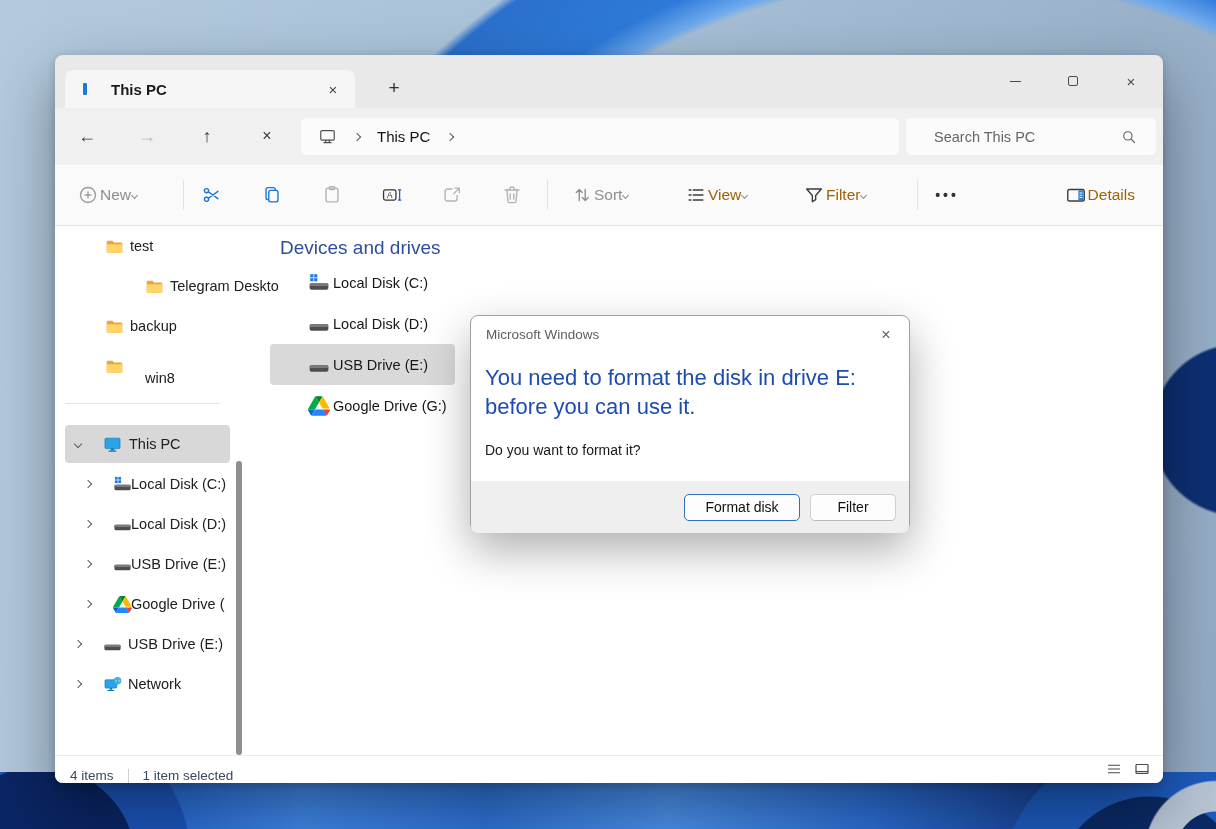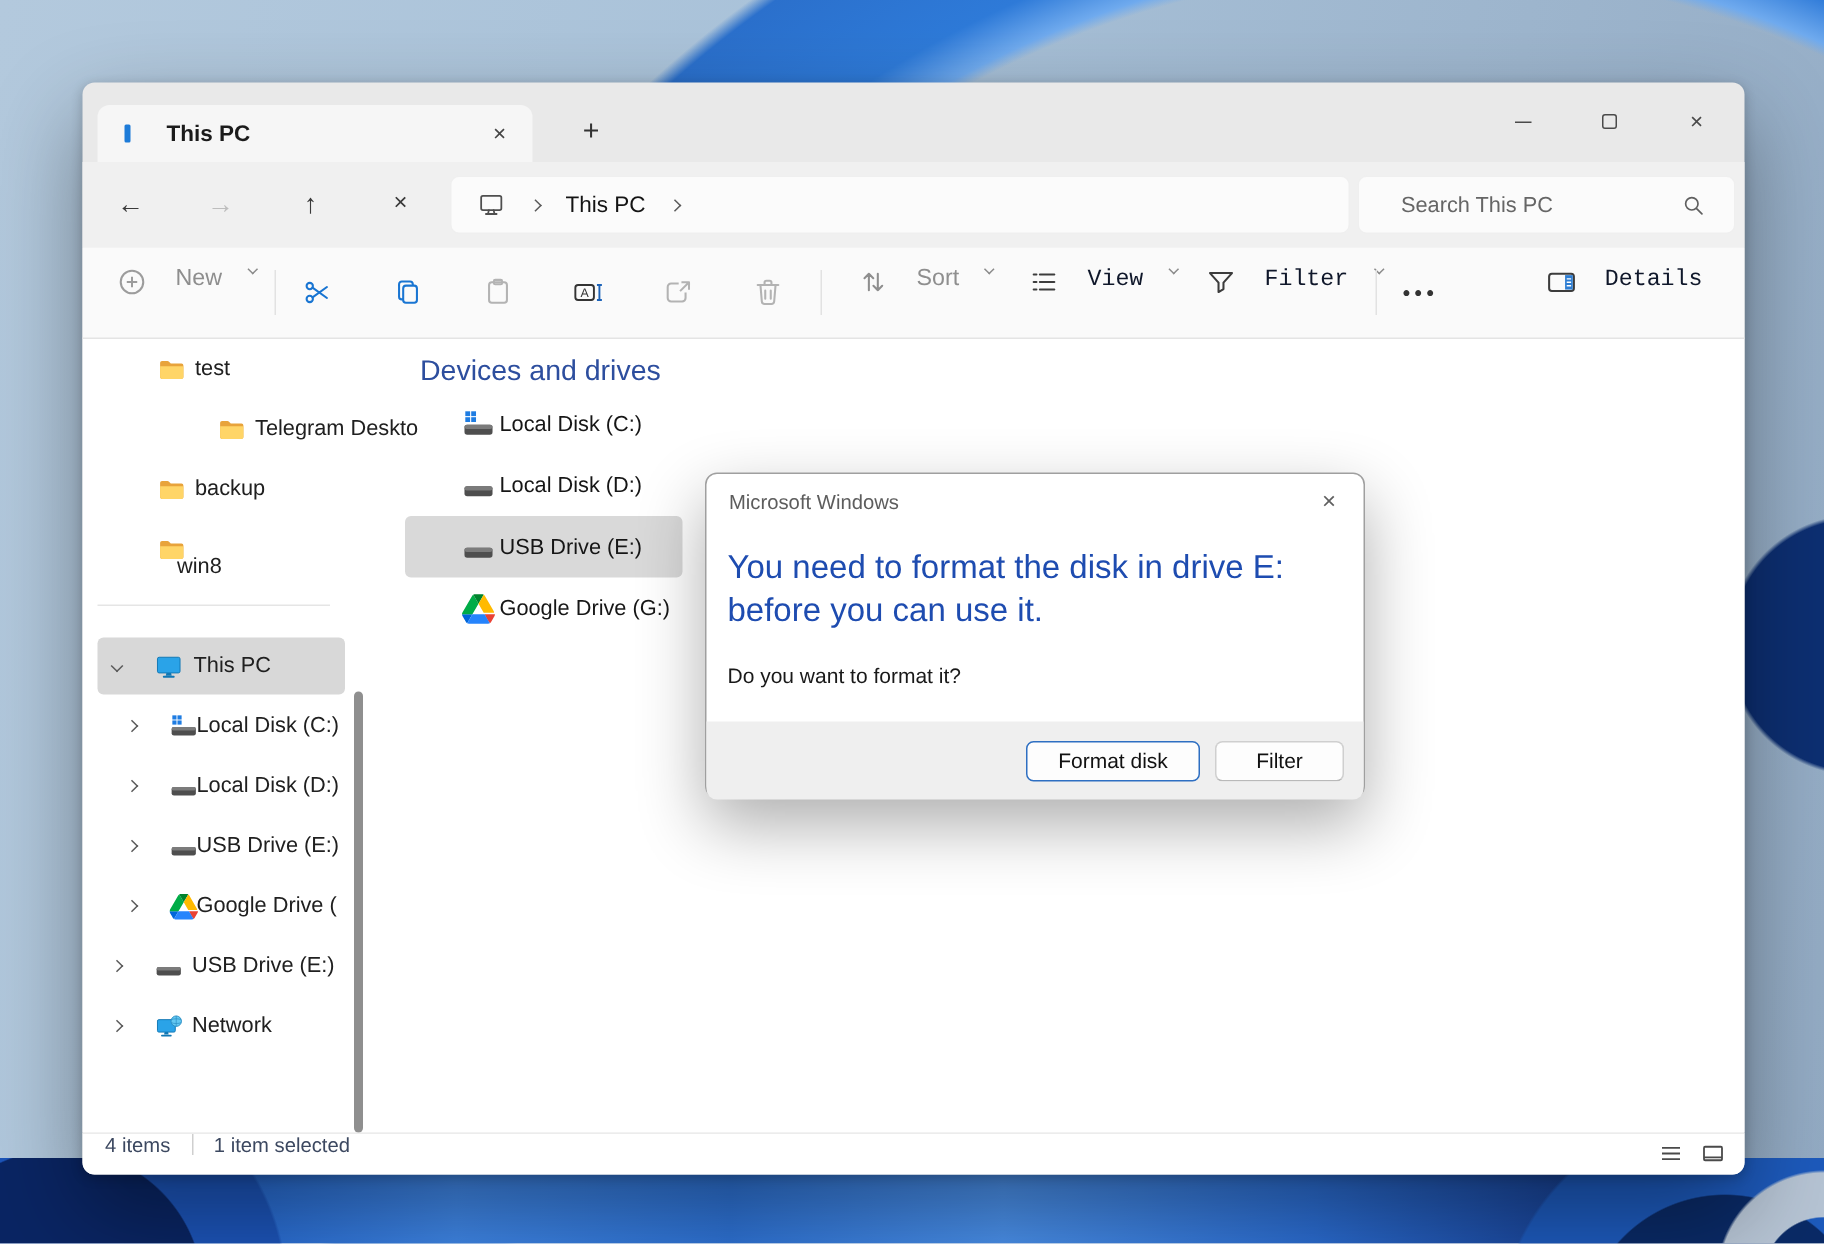--- a/index.html
+++ b/index.html
@@ -52,23 +52,23 @@
   .chev-right { transform:rotate(-45deg); }
   .chev-down { transform:rotate(45deg); }
   .chev-sm { width:5px; height:5px; border-color:#8a8a8a; }
   .searchbox { position:absolute; left:850px; top:9px; width:252px; height:39px; background:#fbfbfb; border:1px solid #efefef;
     border-radius:6px; display:flex; align-items:center; padding-left:28px; }
   .search-text { font-size:14.5px; color:#666; }
   .search-mag { position:absolute; right:18px; top:10px; width:18px; height:18px; }
 
   
   .toolbar { position:absolute; left:0; top:110px; width:100%; height:61px; background:#fafafa; border-bottom:1px solid #e4e4e4; }
-  .tb-group { position:absolute; top:12px; height:36px; display:flex; gap:18px; padding:0 8px; border-radius:4px; }
+  .tb-group { position:absolute; top:12px; height:36px; display:flex; align-items:center; gap:1px; padding:0 8px; border-radius:4px; }
   .tb-label { font-size:15.5px; }
-  .tb-gray { color:#8e8e8e; } .tb-dark { color:#0f172a;font-family:Liberation Mono, monospace; }
+  .tb-gray { color:#8e8e8e; } .tb-dark { color:#a16207; }
   .tb-sep { position:absolute; top:15px; width:1px; height:30px; background:#e2e2e2; }
   .tb-iconbtn { position:absolute; top:12px; width:40px; height:36px; display:flex; align-items:center; justify-content:center; border-radius:4px; }
   .tb-iconbtn svg, .tb-group svg { width:22px; height:22px; }
   .more-dots { letter-spacing:3px; font-size:14px; color:#333; font-weight:700; }
 
   
   .body { position:absolute; left:0; top:171px; width:100%; height:529px; background:#fff; }
 
   .sidebar { position:absolute; left:0; top:0; width:190px; height:100%; }
   .side-item { position:absolute; left:0; width:190px; height:40px; display:flex; align-items:center; font-size:14.5px; color:#202020; }
@@ -81,21 +81,21 @@
 
   .main { position:absolute; left:190px; top:0; right:0; height:100%; }
   .group-header { position:absolute; left:35px; top:11px; font-size:19px; color:#2d4e9e; }
   .drive-row { position:absolute; left:25px; width:185px; height:41px; border-radius:4px; display:flex; align-items:center; }
   .drive-row .ico { position:absolute; left:38px; width:22px; height:22px; }
   .drive-row .lbl { position:absolute; left:63px; font-size:14.5px; color:#161616; white-space:nowrap; }
   .drive-sel { background:#d9d9d9; }
 
   
   .statusbar { position:absolute; left:0; top:700px; width:100%; height:28px; background:#fff; border-top:1px solid #ececec;
-    border-radius:0 0 8px 8px; display:flex; align-items:flex-start; padding-left:15px; font-size:13.5px; color:#3c4860; }
+    border-radius:0 0 8px 8px; display:flex; align-items:flex-end; padding-left:15px; font-size:13.5px; color:#3c4860; }
   .status-sep { width:1px; height:14px; background:#cfcfcf; margin:0 14px; }
   .status-icons { position:absolute; right:12px; top:4px; display:flex; gap:10px; }
   .status-icons svg { width:18px; height:18px; }
 
   
   .dialog { position:absolute; left:470px; top:315px; width:440px; height:217px; z-index:40; background:#fff;
     border:1px solid #9f9f9f; border-radius:8px; box-shadow:0 18px 45px rgba(0,0,0,.32); }
   .dlg-title { position:absolute; left:15px; top:0; height:38px; line-height:38px; font-size:13.5px; color:#5d5d5d; }
   .dlg-close { position:absolute; right:8px; top:4px; width:30px; height:30px; display:flex; align-items:center; justify-content:center;
     font-size:16px; color:#5f5f5f; }
@@ -266,21 +266,21 @@
             <path d="M2.2 6.2c0-.9.7-1.6 1.6-1.6h4.6c.5 0 1 .2 1.3.6l1.5 1.6h9c.9 0 1.6.7 1.6 1.6v9.8c0 .9-.7 1.6-1.6 1.6H3.8c-.9 0-1.6-.7-1.6-1.6z" fill="#e8a33b"></path>
             <path d="M2.2 9h19.6v9.2c0 .9-.7 1.6-1.6 1.6H3.8c-.9 0-1.6-.7-1.6-1.6z" fill="#ffd567"></path>
           </svg>
         <span class="lbl" style="left:75px;">backup</span>
       </div>
       <div class="side-item" style="top:120px;">
         <svg class="ico" style="left:50px;" viewBox="0 0 24 24">
             <path d="M2.2 6.2c0-.9.7-1.6 1.6-1.6h4.6c.5 0 1 .2 1.3.6l1.5 1.6h9c.9 0 1.6.7 1.6 1.6v9.8c0 .9-.7 1.6-1.6 1.6H3.8c-.9 0-1.6-.7-1.6-1.6z" fill="#e8a33b"></path>
             <path d="M2.2 9h19.6v9.2c0 .9-.7 1.6-1.6 1.6H3.8c-.9 0-1.6-.7-1.6-1.6z" fill="#ffd567"></path>
           </svg>
-        <span class="lbl" style="left:63px;margin-top:24px;">win8</span>
+        <span class="lbl" style="left:90px;margin-top:24px;">win8</span>
       </div>
 
       <div class="side-sep"></div>
 
       <div class="side-item" style="top:198px;">
         <span class="side-sel"></span>
         <span class="chev chev-down" style="left:20px;z-index:1;"></span>
         <svg class="ico" style="left:48px;z-index:1;" viewBox="0 0 24 24">
           <rect x="2.5" y="4" width="19" height="13.2" rx="1.4" fill="#2aa3e8" stroke="#1077b4" stroke-width=".8"></rect>
           <path d="M10 17.2h4l.5 2.3h-5z" fill="#1077b4"></path>

